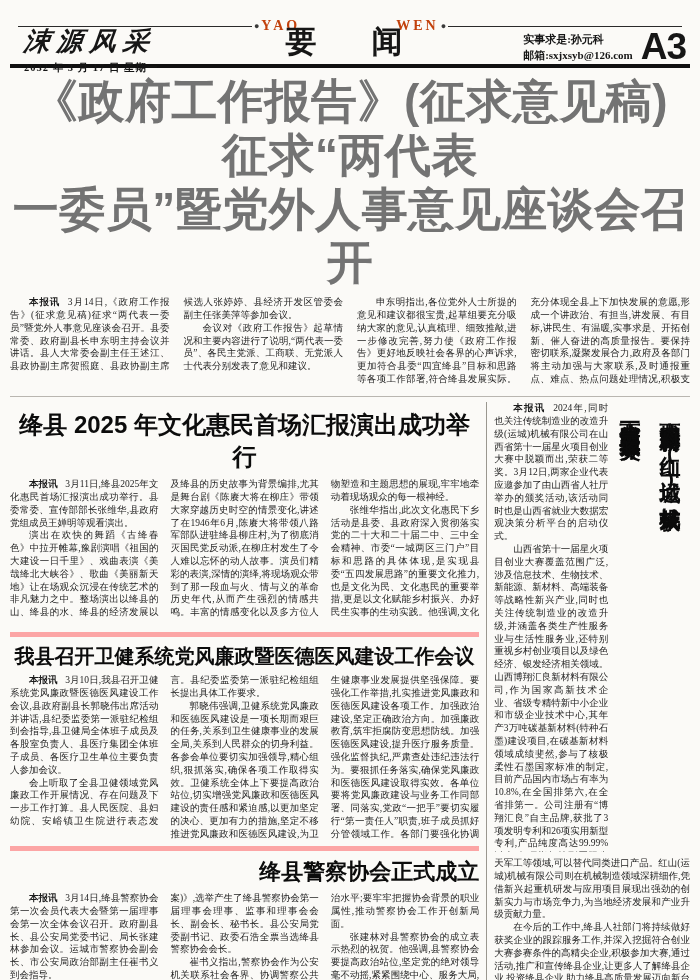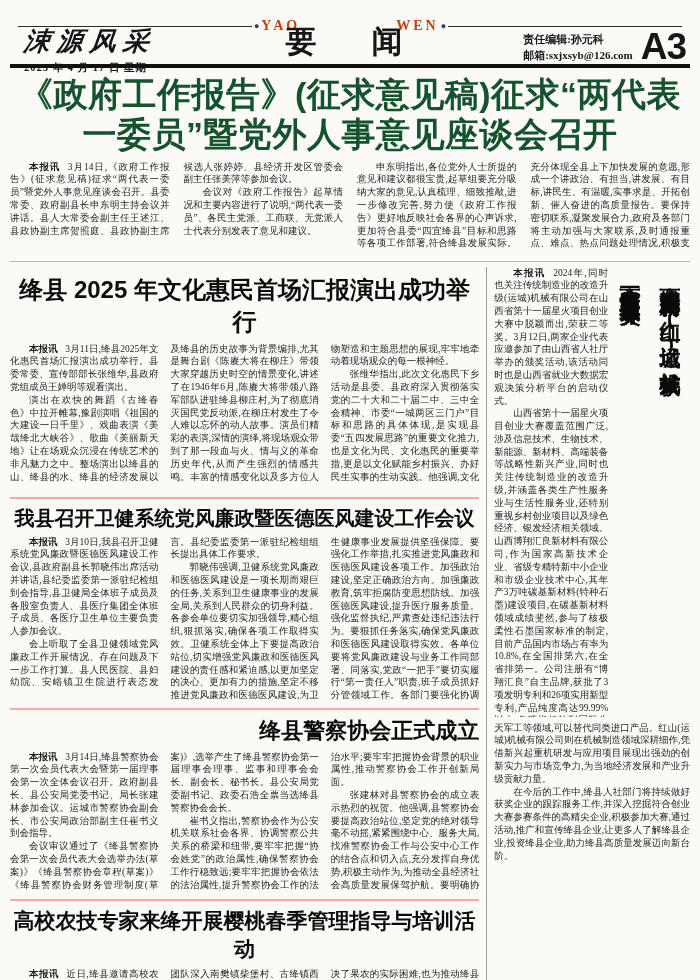--- a/index.html
+++ b/index.html
@@ -28,22 +28,22 @@
     font-size:26px; letter-spacing:7px; transform:skewX(-6deg); display:inline-block;
   }
   .masthead .date { font-size:10.5px; font-weight:bold; letter-spacing:1px; margin-top:2px; }
   .header-right { position:absolute; right:4px; top:26px; display:flex; align-items:center; gap:8px; }
   .editor-box { font-size:11px; font-weight:bold; line-height:16px; }
   .page-no { font-size:37px; font-weight:900; font-family:"Liberation Sans","DejaVu Sans",sans-serif; letter-spacing:-1px; }
   .thick-rule { height:4px; background:#101010; margin-top:0; }
   
   .main-headline {
     text-align:center; font-family:"Liberation Sans","DejaVu Sans",sans-serif;
-    font-weight:900; font-size:34px; line-height:1.17; margin:7px 0 6px 0;
-    letter-spacing:0.5px; color:#14532d;
+    font-weight:900; font-size:46px; line-height:1.17; margin:7px 0 6px 0;
+    letter-spacing:0.5px; color:#737373;
   }
   
   .body-text { text-align:justify; font-size:9.5px; line-height:12.8px; color:#1d1d1d; overflow:hidden; column-fill:auto; }
   .para { text-indent:2em; margin:0; }
   .lead { font-weight:bold; margin-right:0.8em; }
   .a1-body { column-count:4; column-gap:14px; height:100px; }
   .hair { border-top:1px solid #b9b6b0; }
   
   .split { display:flex; margin-top:5px; }
   .left-col { width:480px; }
@@ -55,21 +55,21 @@
   }
   .h-culture { font-size:24px; padding:7px 0 5px 0; }
   .h-health  { font-size:20px; padding:6px 0 4px 0; }
   .h-police  { font-size:22px; text-align:right; padding:6px 0 5px 26px; }
   .h-agri    { font-size:21px; padding:6px 0 5px 0; }
   .cols3 { column-count:3; column-gap:12px; }
   .a2-body { height:150px; }
   .a3-body { height:168px; }
   .a4-body { height:144px; }
   .a5-body { height:108px; }
-  .left-article { border-bottom:2px solid #fca5a5; padding-bottom:4px; }
+  .left-article { border-bottom:5px solid #fca5a5; padding-bottom:4px; }
   .left-article:last-child { border-bottom:none; }
   
   .right-top { display:flex; height:450px; overflow:hidden; }
   .right-top-text { width:114px; overflow:hidden; }
   .v-headline {
     flex:1; writing-mode:vertical-rl; text-orientation:upright;
     font-family:"Liberation Sans","DejaVu Sans",sans-serif;
     font-weight:900; font-size:21px; line-height:1.9; color:#0b0b0b;
     padding-top:4px; padding-left:2px;
   }
@@ -88,25 +88,25 @@
       <span class="bullet">●</span>
       <span class="pin">YAO</span>
       <span class="midgap"></span>
       <span class="pin">WEN</span>
       <span class="bullet">●</span>
       <span class="hline"></span>
     </div>
     <div class="section-cn">要　闻</div>
     <div class="masthead">
       <span class="brand">涑源风采</span>
-      <div class="date">2025 年 4 月 17 日  星期一</div>
+      <div class="date">2032 年 3 月 17 日  星期一</div>
     </div>
     <div class="header-right">
       <div class="editor-box">
-        <div>责任编辑:孙元科</div>
+        <div>实事求是:孙元科</div>
         <div>邮箱:sxjxsyb@126.com</div>
       </div>
       <div class="page-no">A3</div>
     </div>
   </div>
   <div class="thick-rule"></div>
 
   <div class="main-headline">
     <div>《政府工作报告》(征求意见稿)征求“两代表</div>
     <div>一委员”暨党外人事意见座谈会召开</div>

